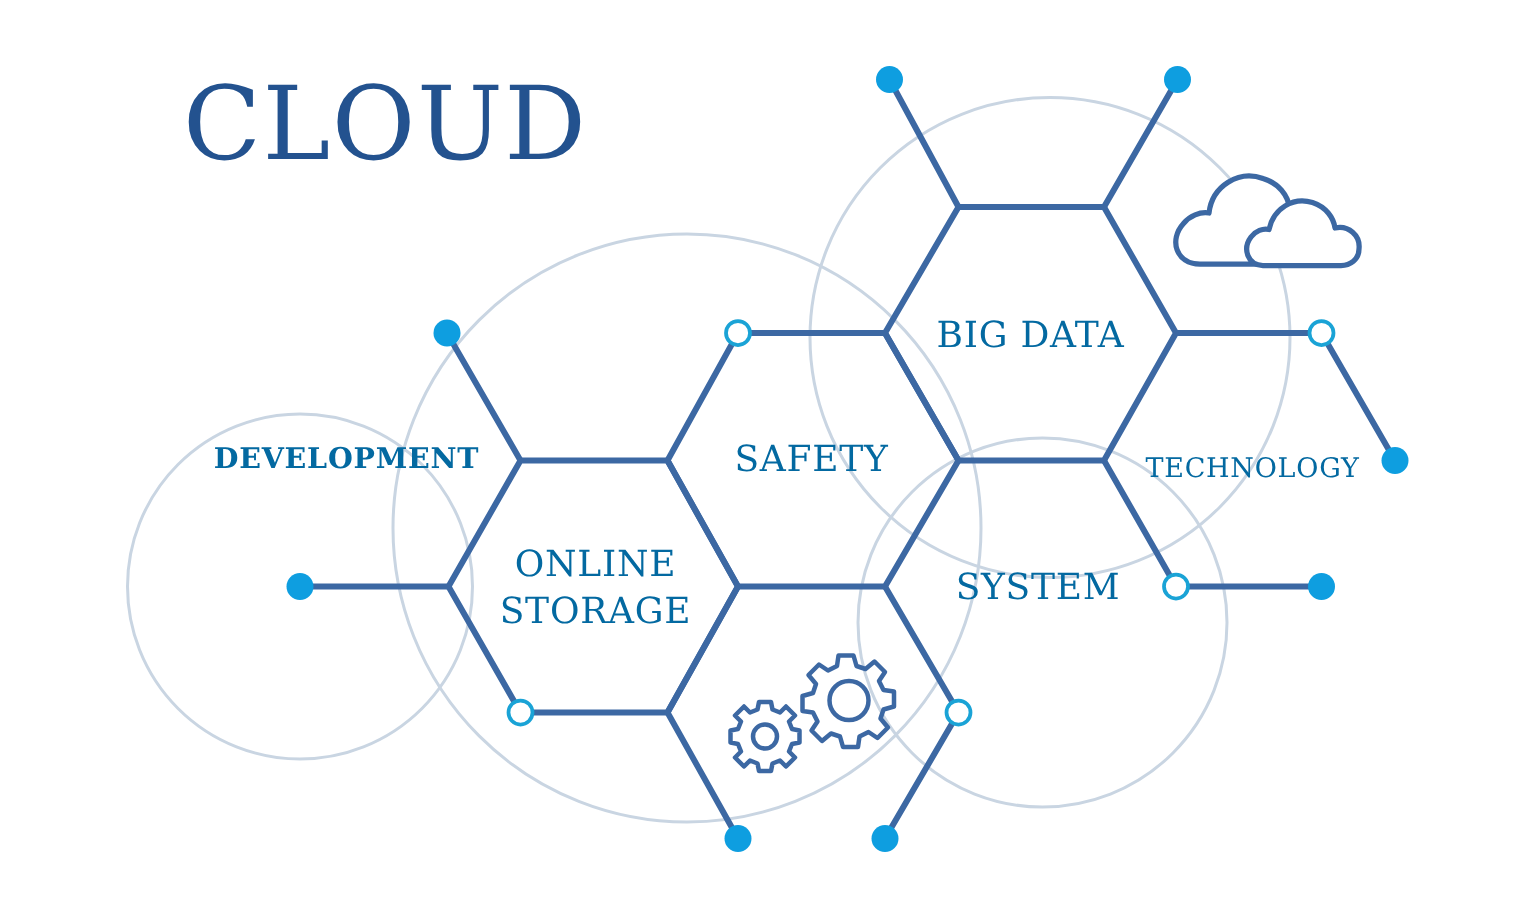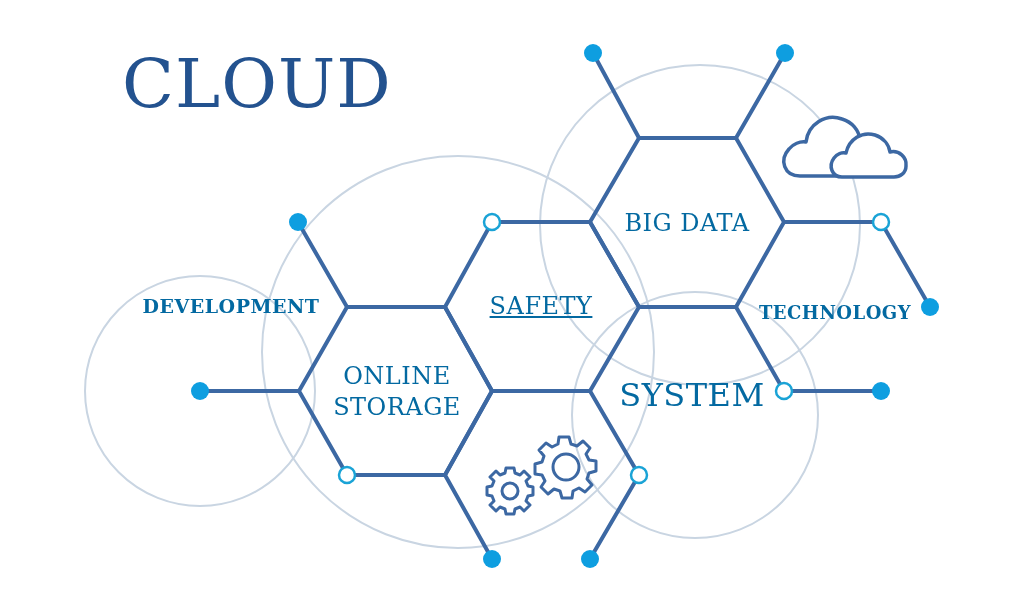--- a/index.html
+++ b/index.html
@@ -94,20 +94,20 @@
       <g>
         <path d="M559,437 L569,437 L571,444 L577,446 L583,441 L590,448 L586,454 L589,460 L596,461 L596,471 L589,473 L587,479 L592,485 L585,492 L579,488 L573,491 L572,498 L562,498 L560,491 L554,489 L548,494 L541,487 L545,481 L542,475 L535,474 L535,464 L542,462 L544,456 L539,450 L546,443 L552,447 L558,444 Z"></path>
         <circle cx="566" cy="467" r="13"></circle>
       </g>
     </g>
   </svg>
 
   <div class="title" style="left:122px; top:50px; font-size:68px;">CLOUD</div>
 
   <div class="label" style="left:687px; top:211px; font-size:24px;">BIG DATA</div>
-  <div class="label" style="left:541px; top:294px; font-size:24px;text-decoration:underline;">SAFETY</div>
+  <div class="label" style="left:541px; top:294px; font-size:24px;">SAFETY</div>
   <div class="label" style="left:231px; top:297px; font-size:19px;font-weight:bold;">DEVELOPMENT</div>
   <div class="label" style="left:397px; top:364px; font-size:24px;">ONLINE</div>
   <div class="label" style="left:397px; top:395px; font-size:24px;">STORAGE</div>
-  <div class="label" style="left:692px; top:379px; font-size:32px;">SYSTEM</div>
-  <div class="label" style="left:835px; top:304px; font-size:18px;font-weight:bold;">TECHNOLOGY</div>
+  <div class="label" style="left:692px; top:379px; font-size:24px;">SYSTEM</div>
+  <div class="label" style="left:835px; top:304px; font-size:18px;">TECHNOLOGY</div>
 
 </div>
 
 </body></html>

